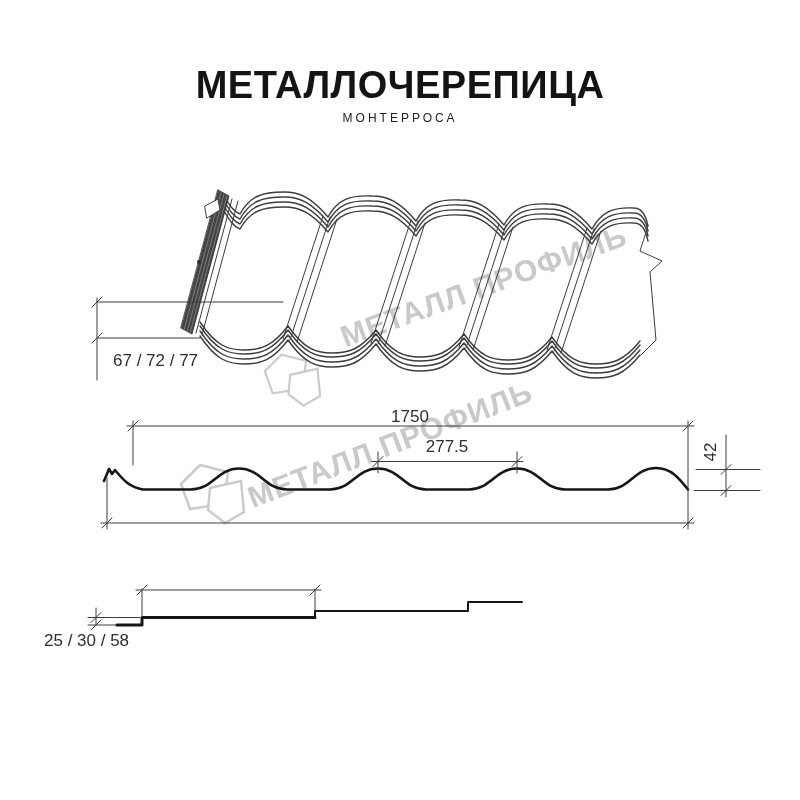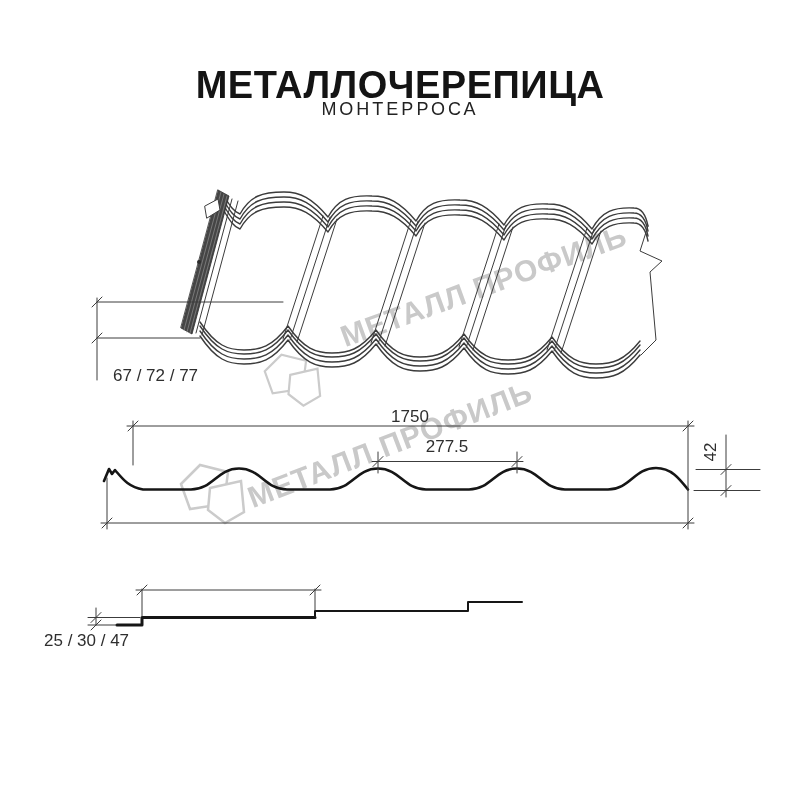--- a/index.html
+++ b/index.html
@@ -5,22 +5,22 @@
   html,body{margin:0;padding:0;background:#ffffff;}
   #page{
     position:relative;width:800px;height:800px;background:#ffffff;overflow:hidden;
     font-family:"Liberation Sans", sans-serif;
   }
   .title{
     position:absolute;left:0;top:64px;width:800px;text-align:center;
     font-size:38px;font-weight:800;letter-spacing:.5px;color:#141414;
   }
   .subtitle{
-    position:absolute;left:0;top:99px;width:800px;text-align:center;
-    font-size:18px;font-weight:500;letter-spacing:3px;color:#222;
+    position:absolute;left:0;top:111px;width:800px;text-align:center;
+    font-size:12px;font-weight:500;letter-spacing:3px;color:#222;
   }
   .dim-label{
     position:absolute;font-size:17px;color:#2e2e2e;white-space:nowrap;z-index:3;
   }
   .centered{text-align:center;}
   .wm-text{
     position:absolute;font-size:30px;font-weight:600;letter-spacing:1px;
     color:#c9c9c9;white-space:nowrap;transform-origin:left top;z-index:1;
   }
   .wm-logo{position:absolute;z-index:1;}
@@ -132,24 +132,24 @@
         <path d="M 136,590 L 321,590"></path>
         <path d="M 137,595 L 147,585 M 310,595 L 320,585"></path>
 
         <path d="M 88,617.5 L 140,617.5 M 88,625 L 116,625"></path>
         <path d="M 96,608 L 96,625"></path>
         <path d="M 91,622.5 L 101,612.5 M 91,630 L 101,620"></path>
       </g>
     </g>
   </svg>
 
-  <div class="dim-label" style="left:113px;top:351px;margin-top:15px;">67 / 72 / 77</div>
+  <div class="dim-label" style="left:113px;top:351px;">67 / 72 / 77</div>
 
   <div class="dim-label centered" style="left:335px;top:407px;width:150px;">1750</div>
 
   <div class="dim-label centered" style="left:372px;top:437px;width:150px;">277.5</div>
 
   <div class="dim-label centered rot90" style="left:686px;top:442px;width:50px;">42</div>
 
 
 
-  <div class="dim-label" style="left:44px;top:631px;">25 / 30 / 47</div>
+  <div class="dim-label" style="left:44px;top:631px;">25 / 30 / 58</div>
 </div>
 
 </body></html>

